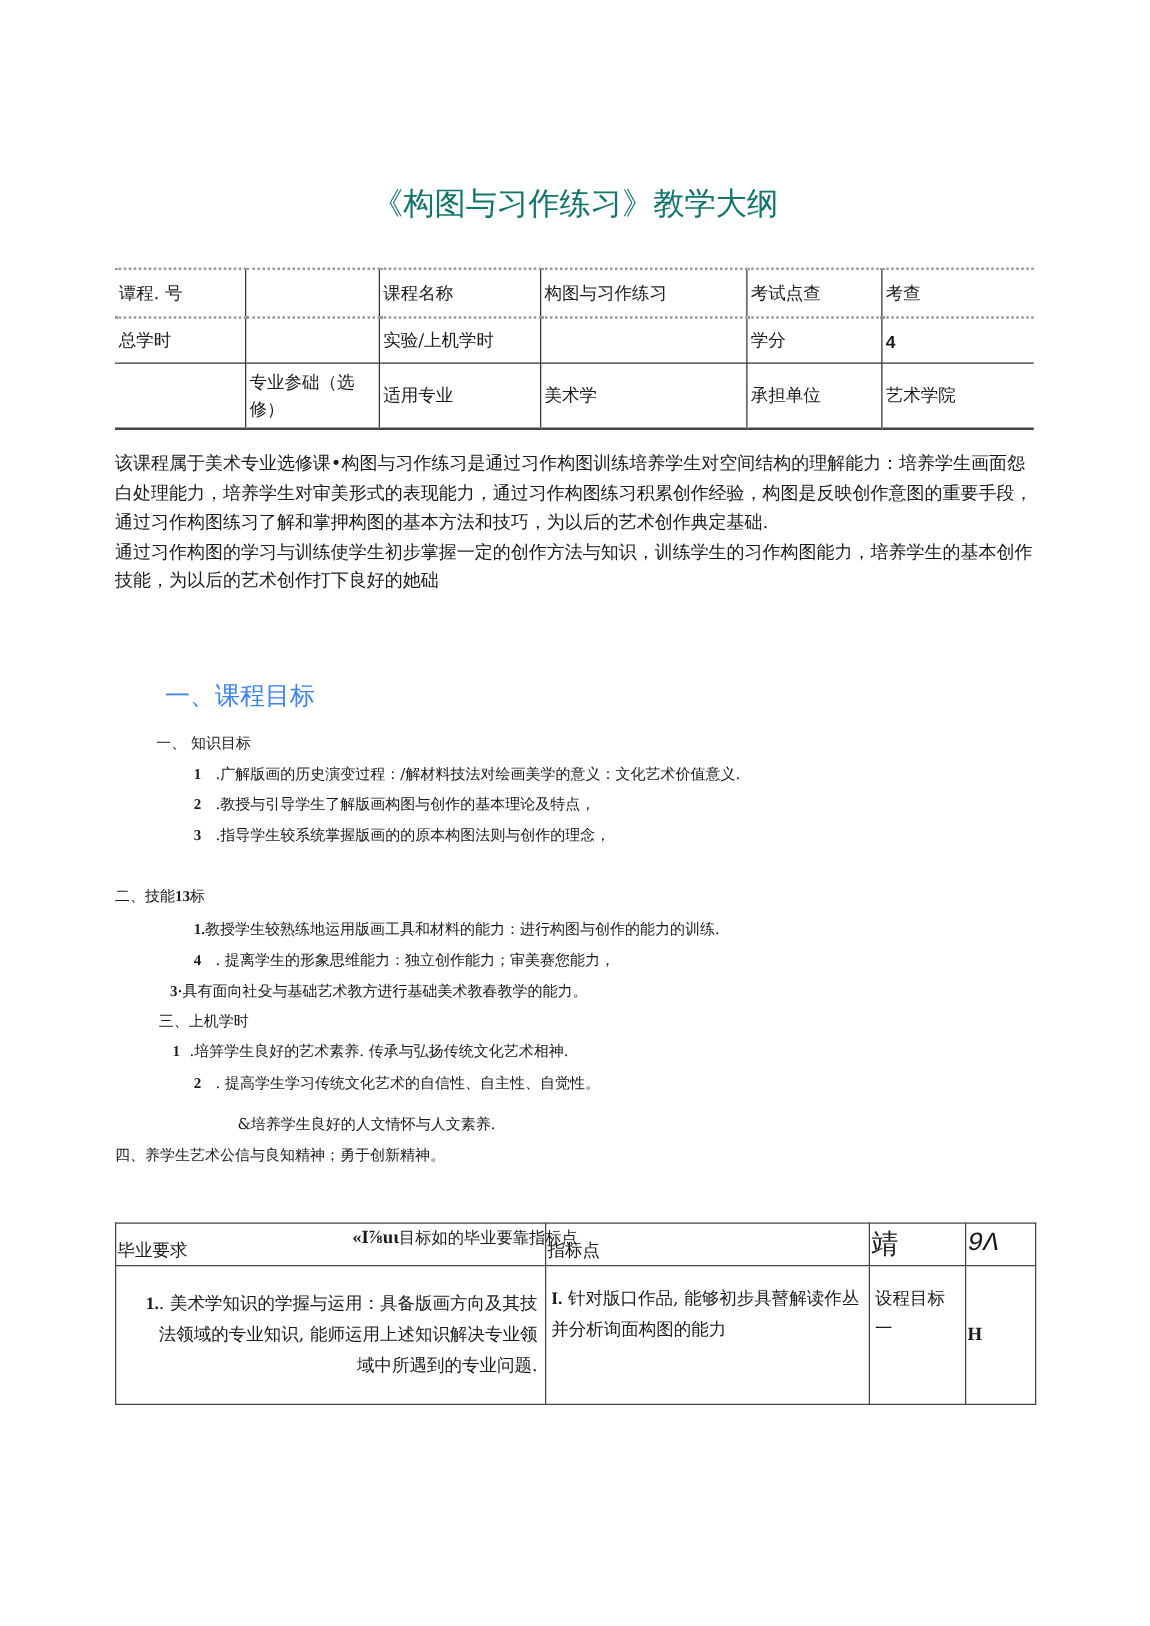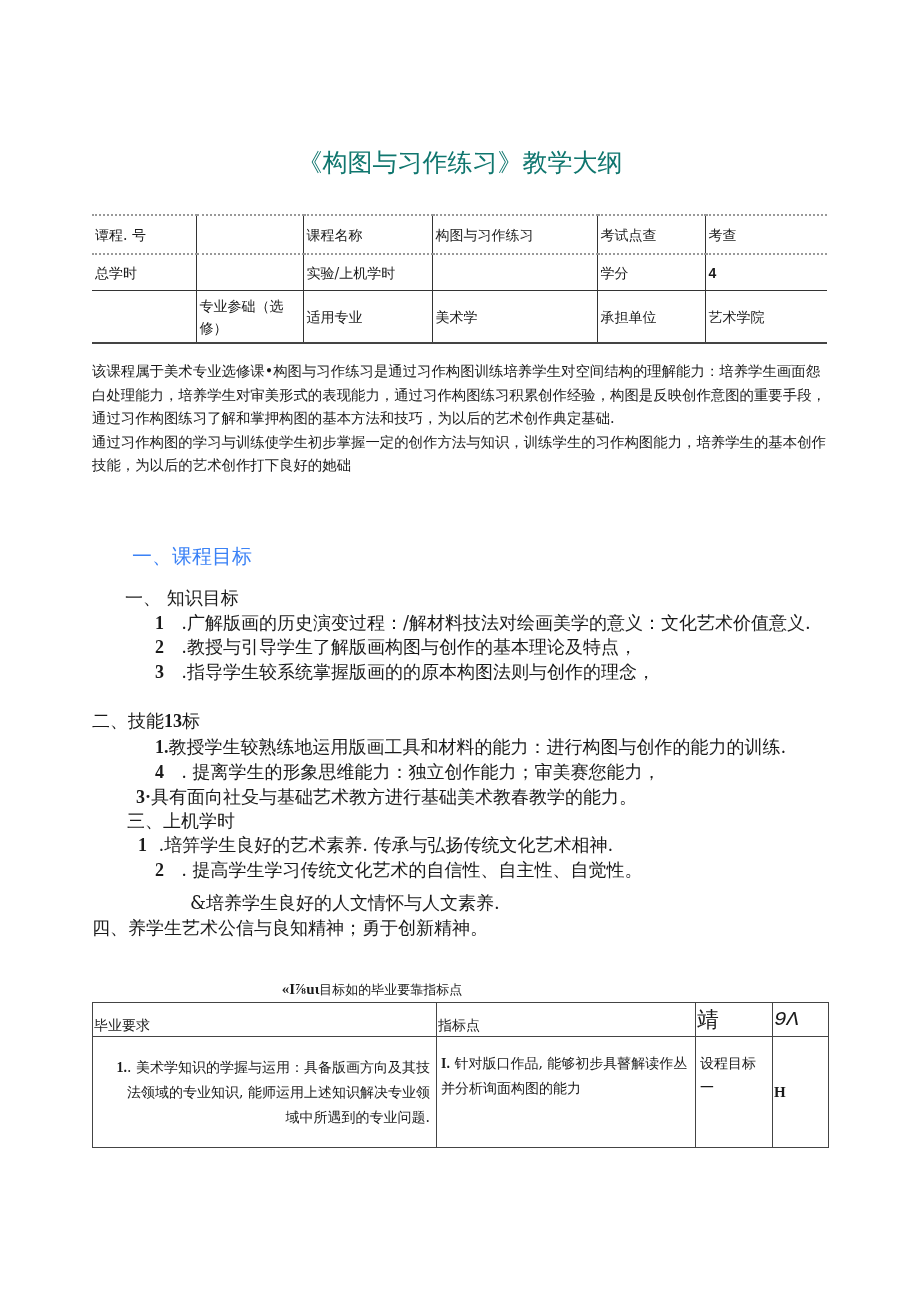--- a/index.html
+++ b/index.html
@@ -32,30 +32,30 @@
   .l { text-align: left; }
   .bold { font-weight: bold; font-family: "Liberation Sans", sans-serif; }
   .para {
     left: 92px; width: 740px; font-size: 14.4px; line-height: 23.5px; top: 360px;
   }
   .para p { margin: 0; }
   .h1 {
     left: 92px; top: 543px; font-family: Liberation Serif, serif;
     font-size: 20px; color: #3b82f6; margin-left: 40px;
   }
-  .line { font-size: 18px; white-space: nowrap; }
+  .line { font-size: 12px; white-space: nowrap; }
   .num { font-weight: bold; font-family: "Liberation Serif", serif; }
   .caption {
     left: 0; width: 744px; top: 981px; text-align: center;
     font-family: "DejaVu Sans", "Liberation Sans", sans-serif; font-size: 13px;
   }
   .caption .pre { font-family: "Liberation Serif", serif; font-weight: bold; font-size: 15px; }
   
   .req-table {
-    left: 92px; top: 1002px; width: 736px; border-collapse: collapse;
+    left: 92px; top: 978px; width: 736px; border-collapse: collapse;
     table-layout: fixed; font-size: 14px;
   }
   .req-table td {
     border: 1px solid #444; vertical-align: middle; line-height: 24px;
   }
   .req-table tr.hdr td { height: 31px; }
   .req-table tr.hdr td.hdr-text { padding-top: 8px; height: 23px; vertical-align: bottom; line-height: 20px; }
   .req-table tr.row td { height: 96px; }
   .big-glyph { font-family: "DejaVu Serif", serif; font-size: 22px; }
   .big-glyph2 { font-family: Liberation Mono, monospace; font-size: 21px; font-style: italic; }

